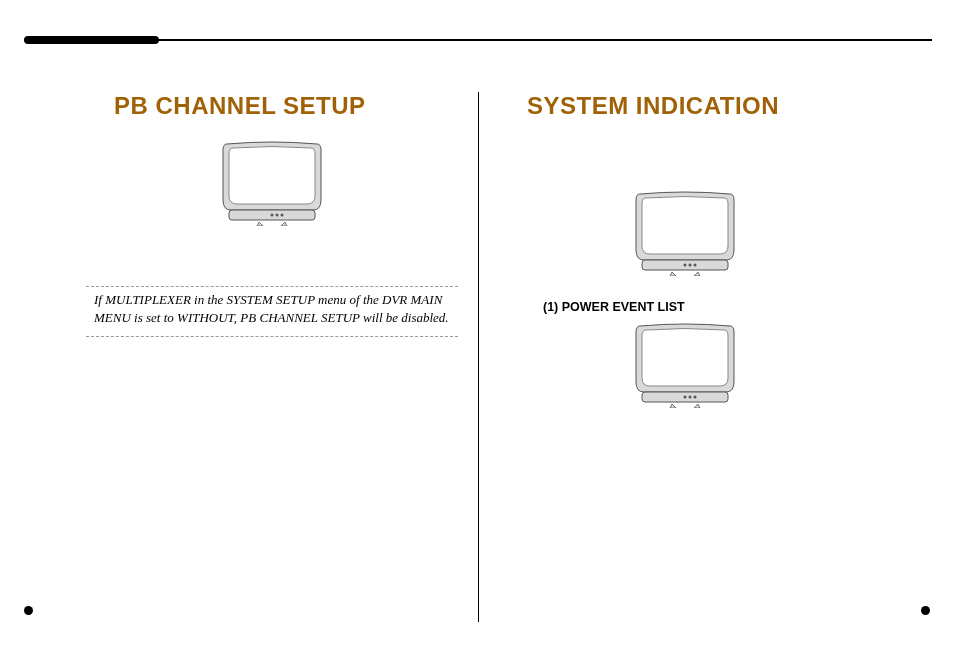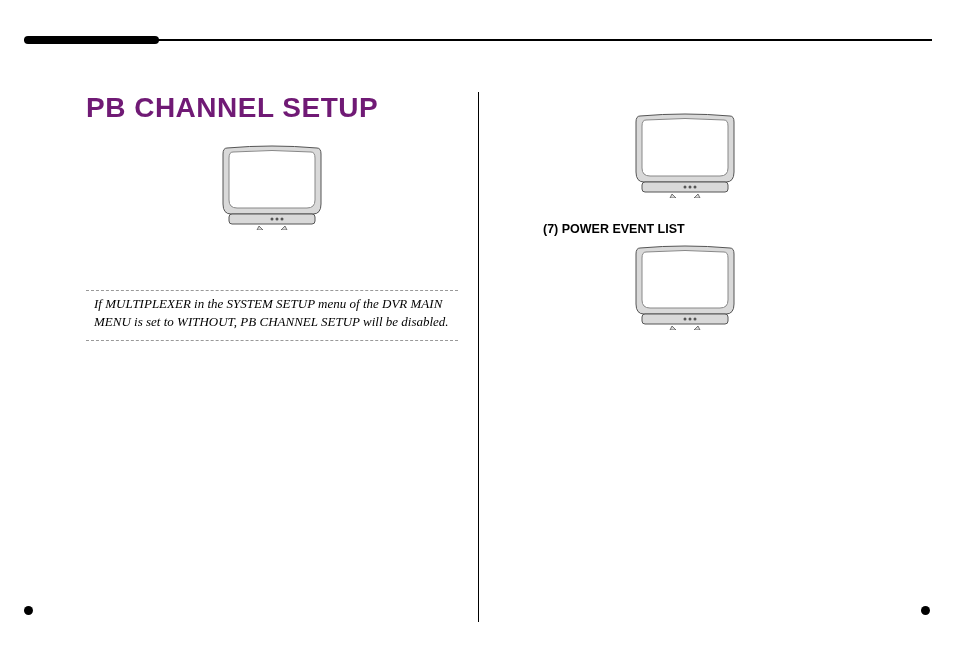--- a/index.html
+++ b/index.html
@@ -48,24 +48,25 @@
     .col-right {
       width: 50%;
       padding-left: 20px;
       padding-right: 62px;
       border-left: 1px solid #000;
       position: relative;
     }
     .section-title {
       font-family: Arial, Helvetica, sans-serif;
       font-weight: 900;
-      font-size: 28px;
+      font-size: 24px;
       letter-spacing: 0.5px;
-      color: #701a75;
+      color: #a16207;
       text-transform: uppercase;
+      margin-left: 28px;
     }
     .col-left .section-title {
       margin-bottom: 12px;
     }
     .col-right .section-title {
       margin-bottom: 70px;
     }
     .monitor-container {
       display: flex;
       justify-content: center;
@@ -150,35 +151,36 @@
         <circle cx="63" cy="75" r="1.5" fill="#555"></circle>
       </svg>
     </div>
 
     <div class="note-box">
       <p class="note-text">If MULTIPLEXER in the SYSTEM SETUP menu of the DVR MAIN MENU is set to WITHOUT, PB CHANNEL SETUP will be disabled.</p>
     </div>
   </div>
 
   <div class="col-right">
+    <h2 class="section-title">SYSTEM INDICATION</h2>
 
     <div class="monitor-container">
       <svg width="106" height="86" viewBox="0 0 106 86">
         <path d="M 8 4 Q 4 4 4 10 L 4 60 Q 4 70 12 70 L 94 70 Q 102 70 102 60 L 102 10 Q 102 4 98 4 Q 53 0 8 4 Z" fill="#d9d9d9" stroke="#555" stroke-width="1"></path>
         <path d="M 14 8 Q 10 8 10 14 L 10 56 Q 10 64 18 64 L 88 64 Q 96 64 96 56 L 96 14 Q 96 8 92 8 Q 53 5 14 8 Z" fill="#ffffff" stroke="#888" stroke-width="1"></path>
         <rect x="10" y="70" width="86" height="10" rx="3" fill="#d9d9d9" stroke="#555" stroke-width="1"></rect>
         <path d="M 40 82 L 38 86 L 44 86 Z" fill="#d9d9d9" stroke="#555" stroke-width="0.8"></path>
         <path d="M 66 82 L 62 86 L 68 86 Z" fill="#d9d9d9" stroke="#555" stroke-width="0.8"></path>
         <circle cx="53" cy="75" r="1.5" fill="#555"></circle>
         <circle cx="58" cy="75" r="1.5" fill="#555"></circle>
         <circle cx="63" cy="75" r="1.5" fill="#555"></circle>
       </svg>
     </div>
 
-    <p class="subsection-label">(7) POWER EVENT LIST</p>
+    <p class="subsection-label">(1) POWER EVENT LIST</p>
 
     <div class="monitor-container sm">
       <svg width="106" height="86" viewBox="0 0 106 86">
         <path d="M 8 4 Q 4 4 4 10 L 4 60 Q 4 70 12 70 L 94 70 Q 102 70 102 60 L 102 10 Q 102 4 98 4 Q 53 0 8 4 Z" fill="#d9d9d9" stroke="#555" stroke-width="1"></path>
         <path d="M 14 8 Q 10 8 10 14 L 10 56 Q 10 64 18 64 L 88 64 Q 96 64 96 56 L 96 14 Q 96 8 92 8 Q 53 5 14 8 Z" fill="#ffffff" stroke="#888" stroke-width="1"></path>
         <rect x="10" y="70" width="86" height="10" rx="3" fill="#d9d9d9" stroke="#555" stroke-width="1"></rect>
         <path d="M 40 82 L 38 86 L 44 86 Z" fill="#d9d9d9" stroke="#555" stroke-width="0.8"></path>
         <path d="M 66 82 L 62 86 L 68 86 Z" fill="#d9d9d9" stroke="#555" stroke-width="0.8"></path>
         <circle cx="53" cy="75" r="1.5" fill="#555"></circle>
         <circle cx="58" cy="75" r="1.5" fill="#555"></circle>

